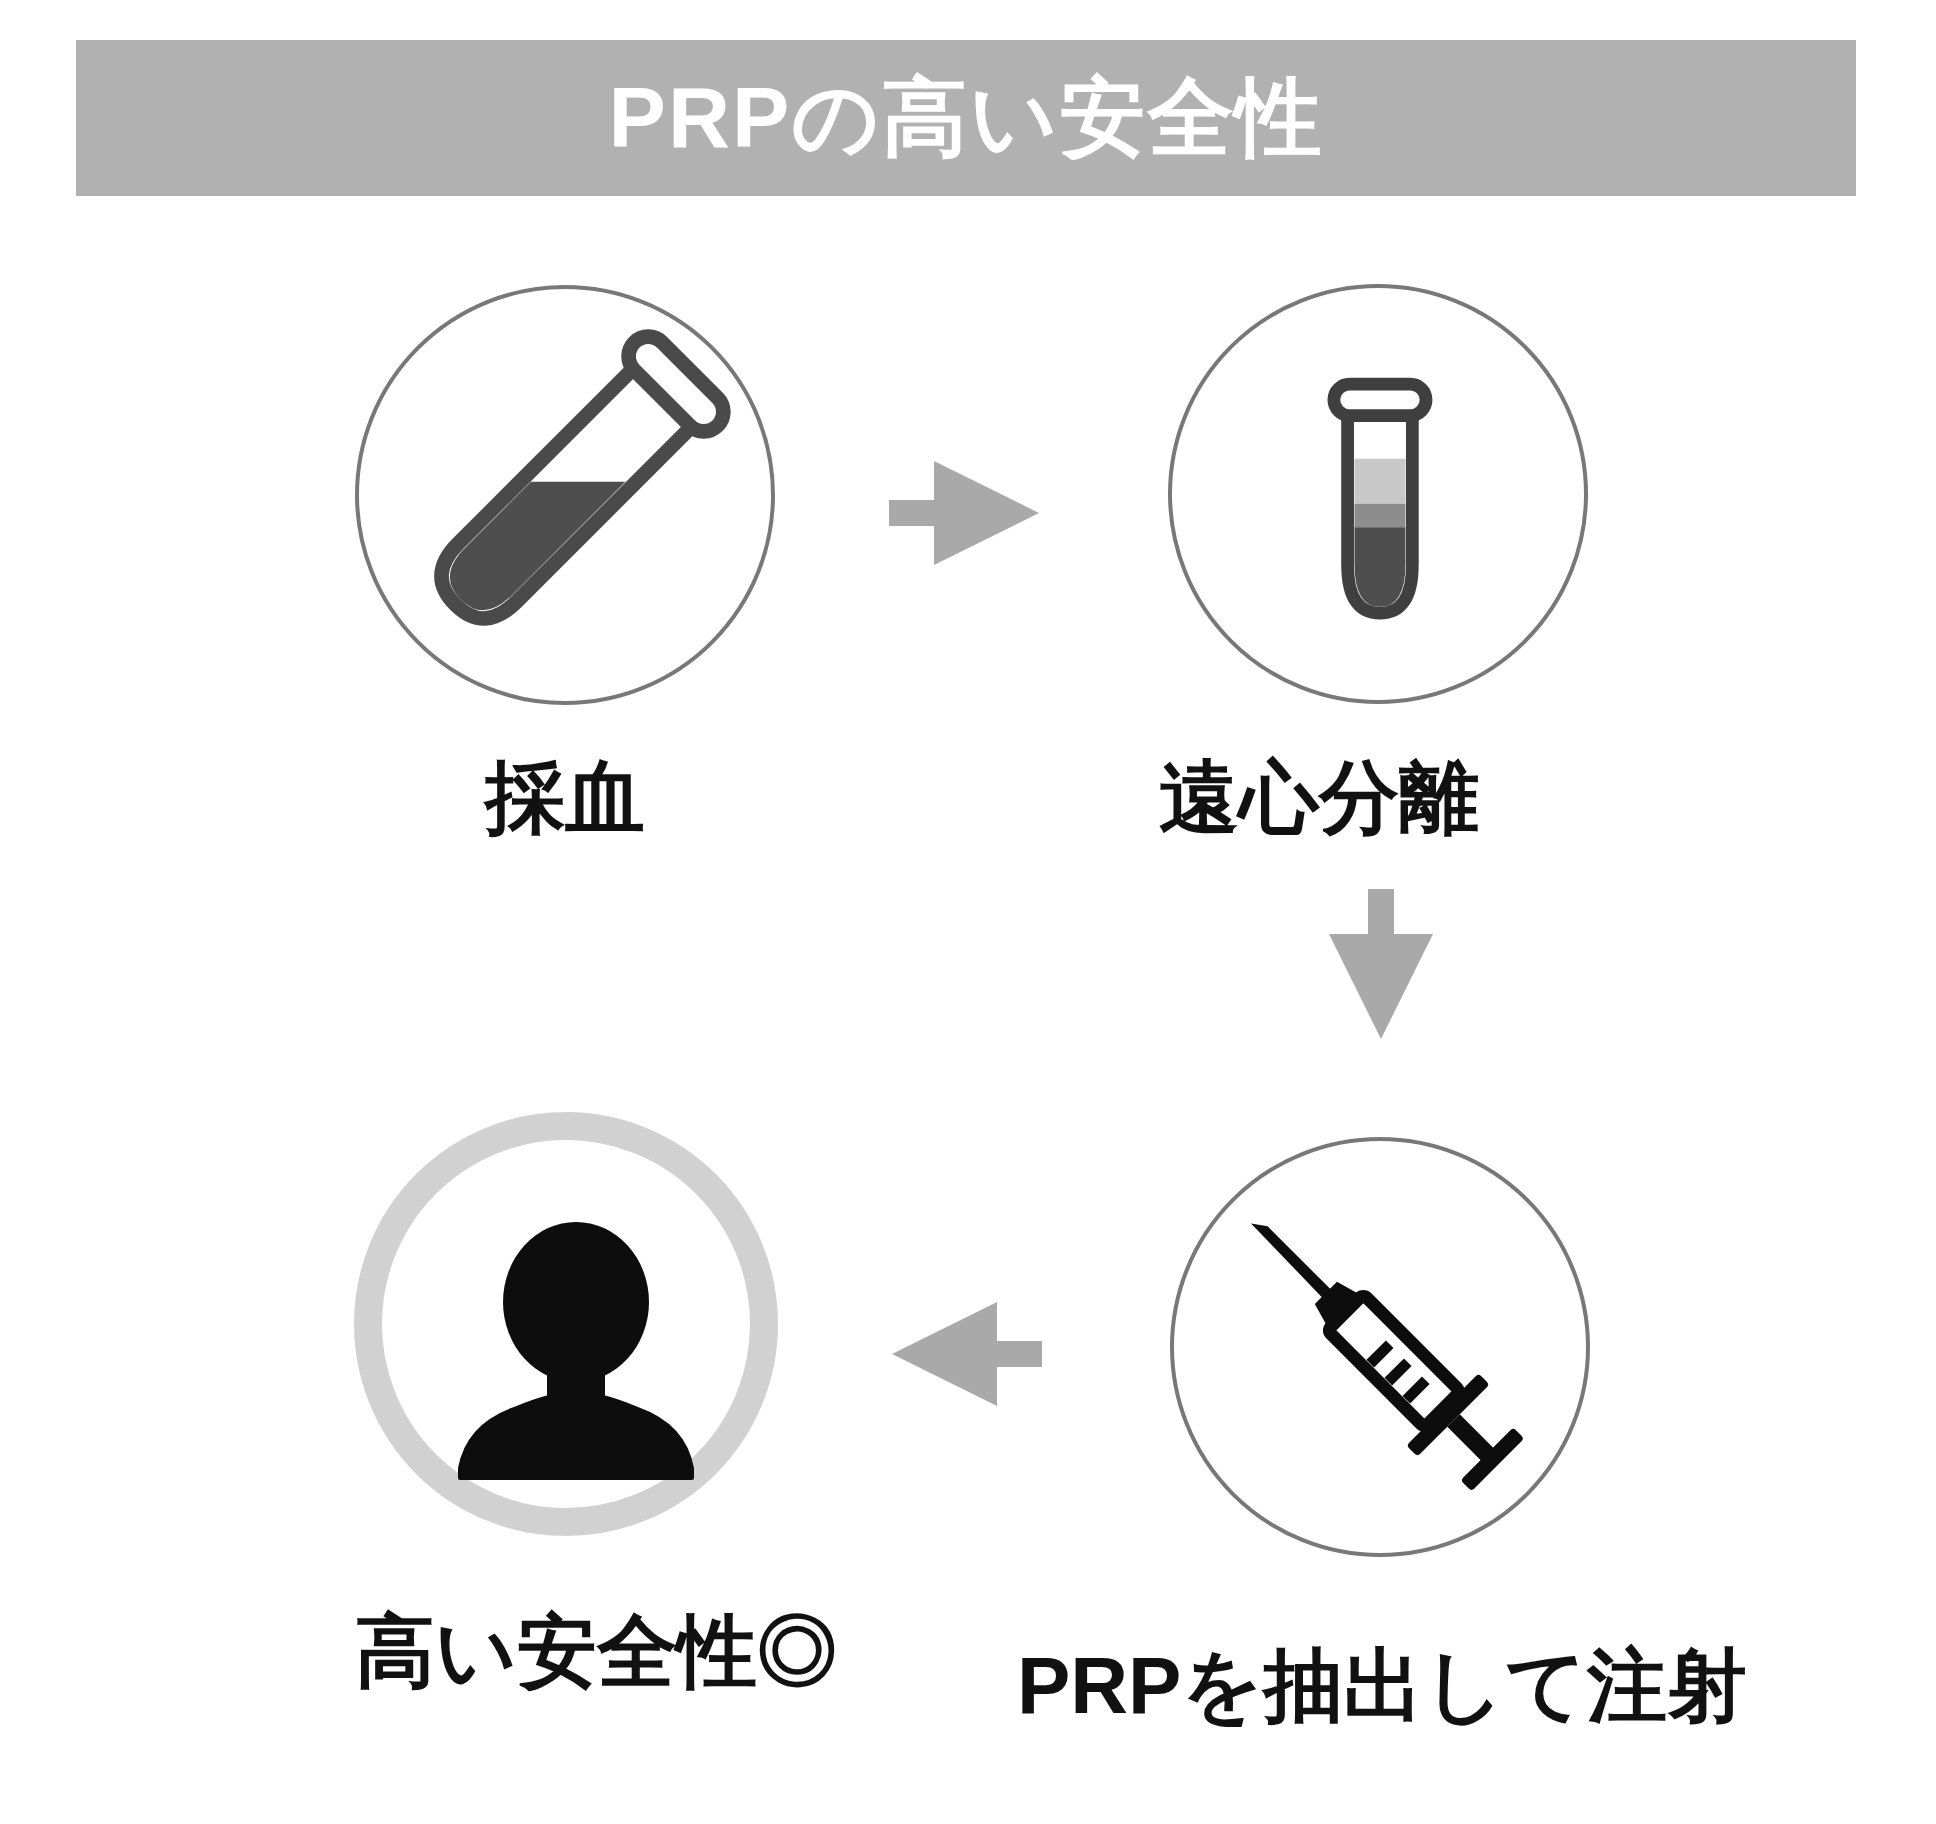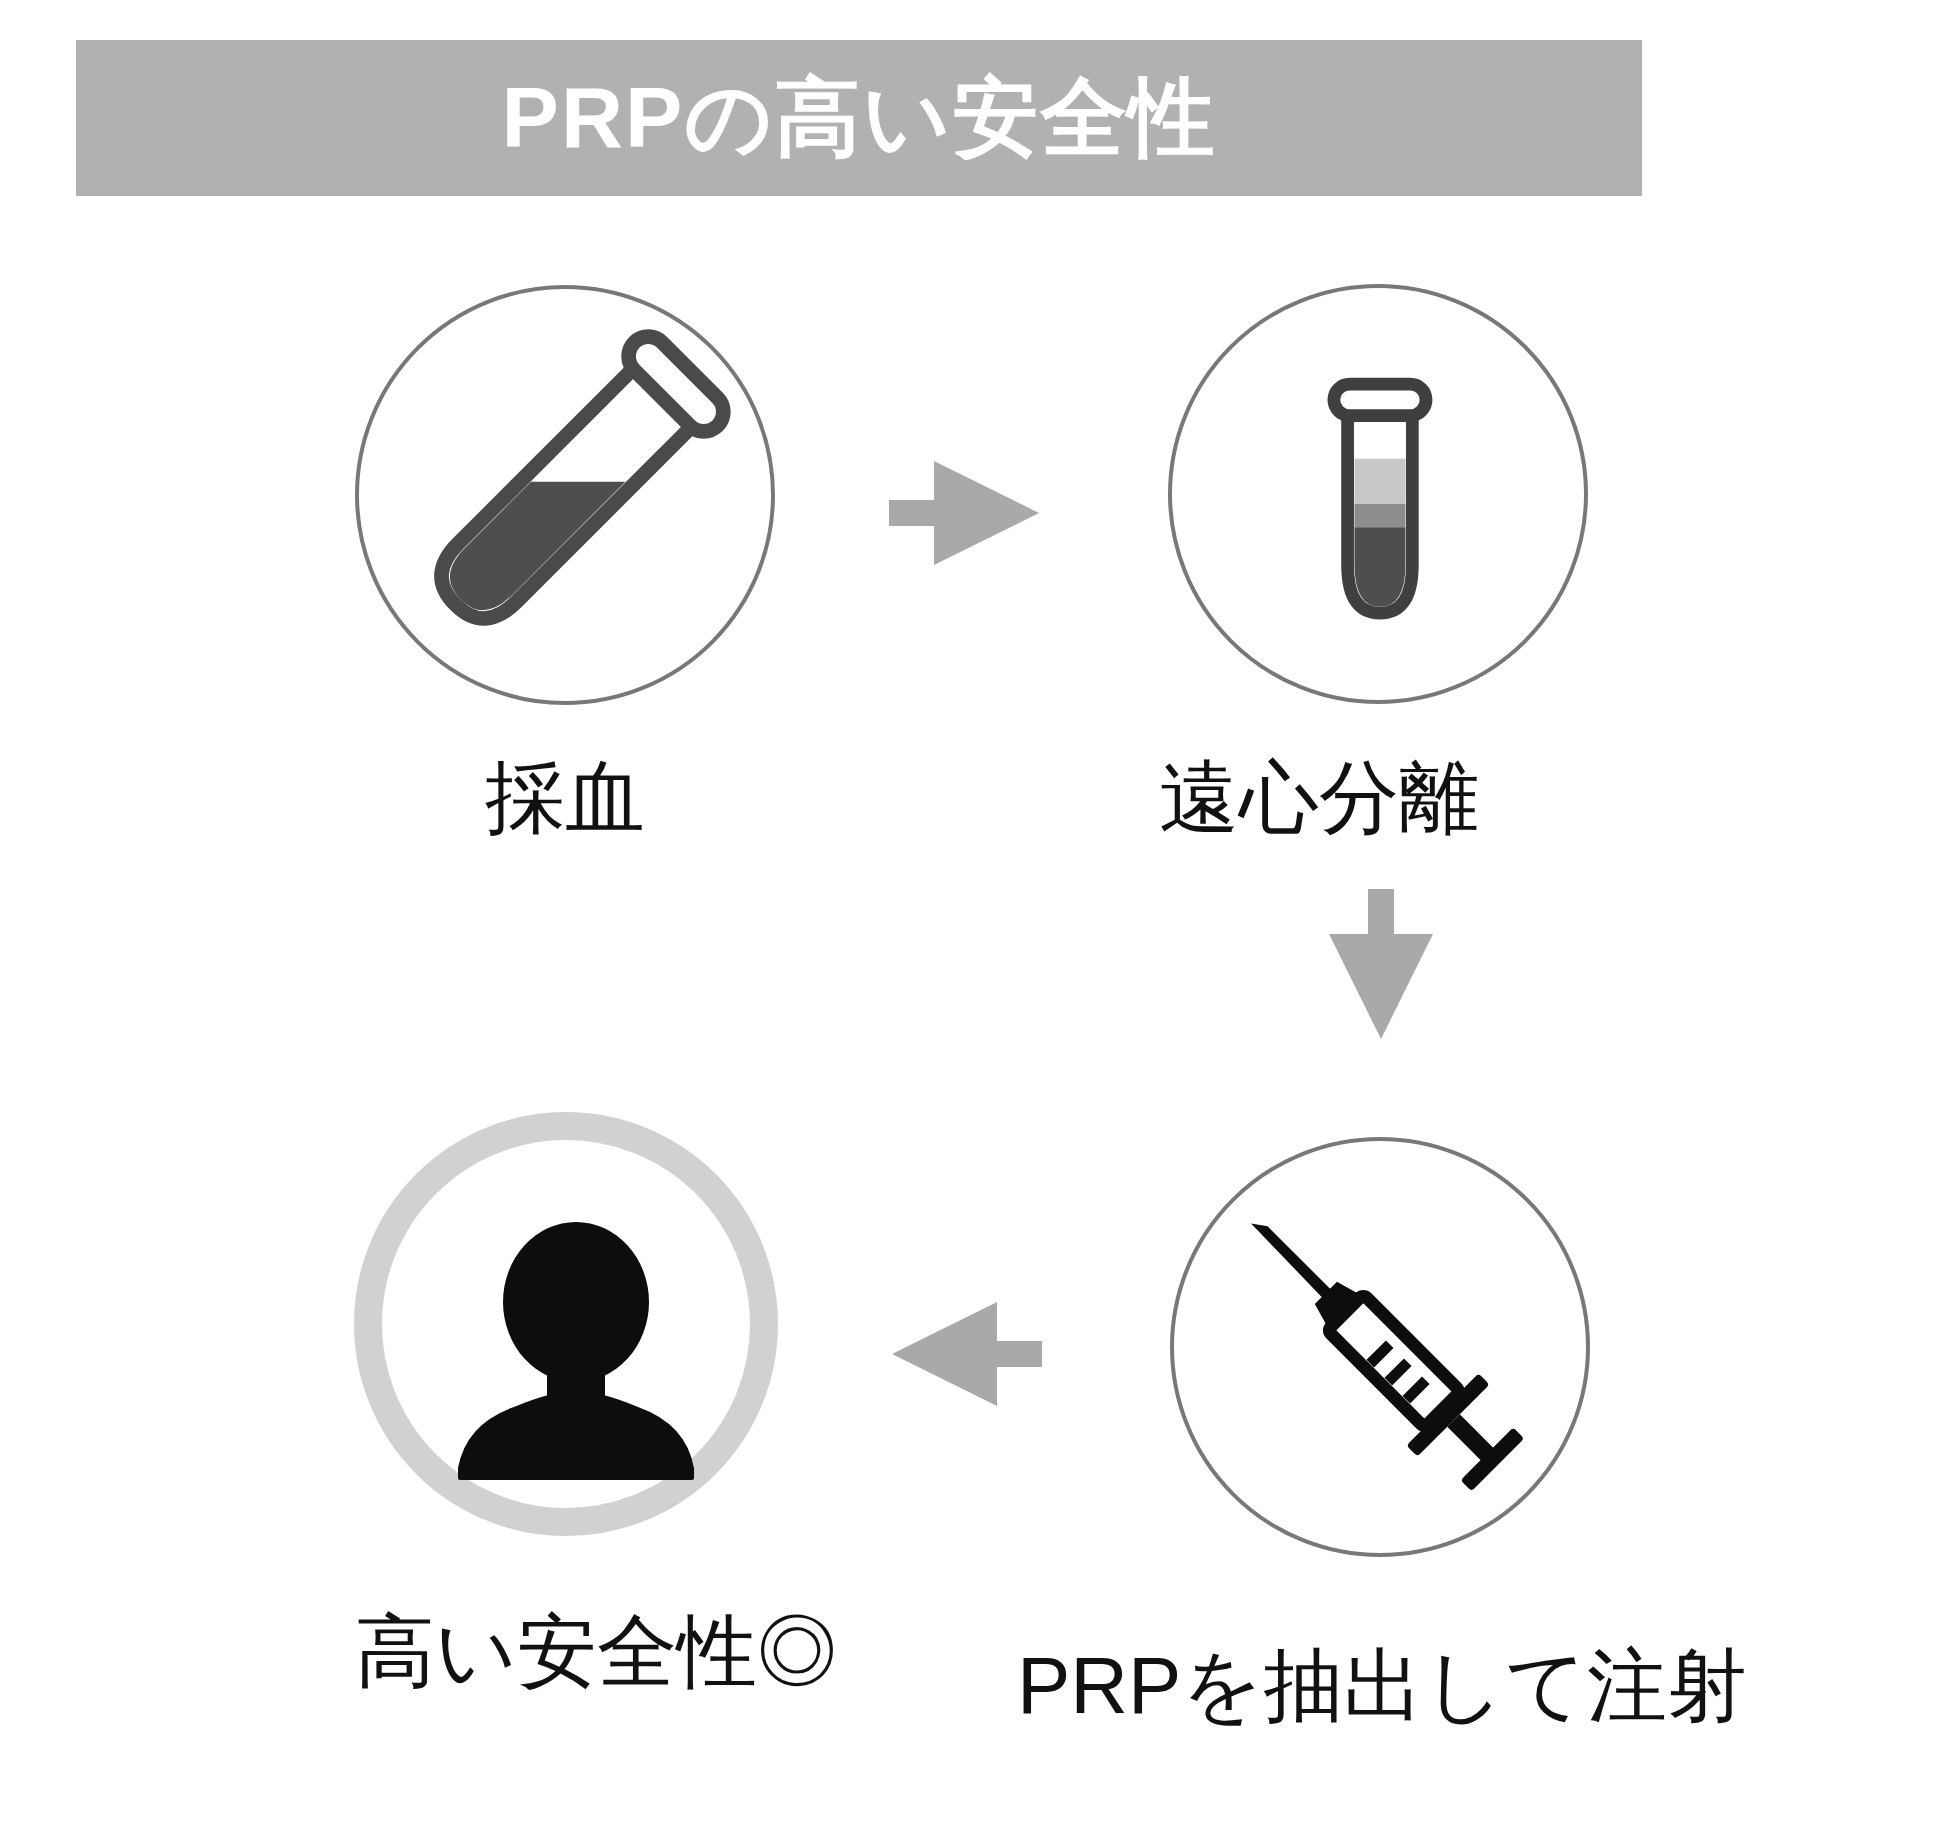--- a/index.html
+++ b/index.html
@@ -9,21 +9,21 @@
     --layer_light:#c8c8c8; --layer_mid:#8d8d8d; --layer_dark:#4e4e4e;
     --page_bg:#ffffff;
   }
   *{margin:0;padding:0;box-sizing:border-box}
   html,body{background:var(--page_bg)}
   body{
     position:relative;width:1936px;height:1824px;overflow:hidden;
     font-family:"Liberation Sans",sans-serif;
   }
   .title-bar{
-    position:absolute;left:76px;top:40px;width:1566px;height:156px;
+    position:absolute;left:76px;top:40px;width:1780px;height:156px;
     background:var(--title_bar_bg);
     display:flex;align-items:center;justify-content:center;
   }
   .title-text{
     color:var(--title_text);font-size:86px;font-weight:bold;letter-spacing:2px;
     white-space:nowrap;
   }
   .circle{
     position:absolute;width:420px;height:420px;border-radius:50%;
     border:4px solid var(--circle_stroke);
@@ -38,21 +38,21 @@
     border:28px solid var(--ring_color);
   }
   .circle svg{width:100%;height:100%;display:block}
   .arrow{position:absolute}
   #arrow-1{left:889px;top:461px}
   #arrow-2{left:1329px;top:889px}
   #arrow-3{left:892px;top:1302px}
   .arrow polygon{fill:var(--arrow_color)}
   .step-label{
     position:absolute;transform:translateX(-50%);
-    font-size:80px;font-weight:normal;line-height:1;
+    font-size:80px;font-weight:bold;line-height:1;
     color:var(--label_text);white-space:nowrap;text-align:center;
   }
   #label-blood{left:565px;top:758px}
   #label-centrifuge{left:1319px;top:758px}
   #label-safety{left:596px;top:1612px}
   #label-inject{left:1382px;top:1646px}
 
   
   .tube-outline{fill:#ffffff;stroke:var(--icon_dark);stroke-width:15px;stroke-linejoin:round}
   .tube-liquid{fill:var(--layer_dark)}

